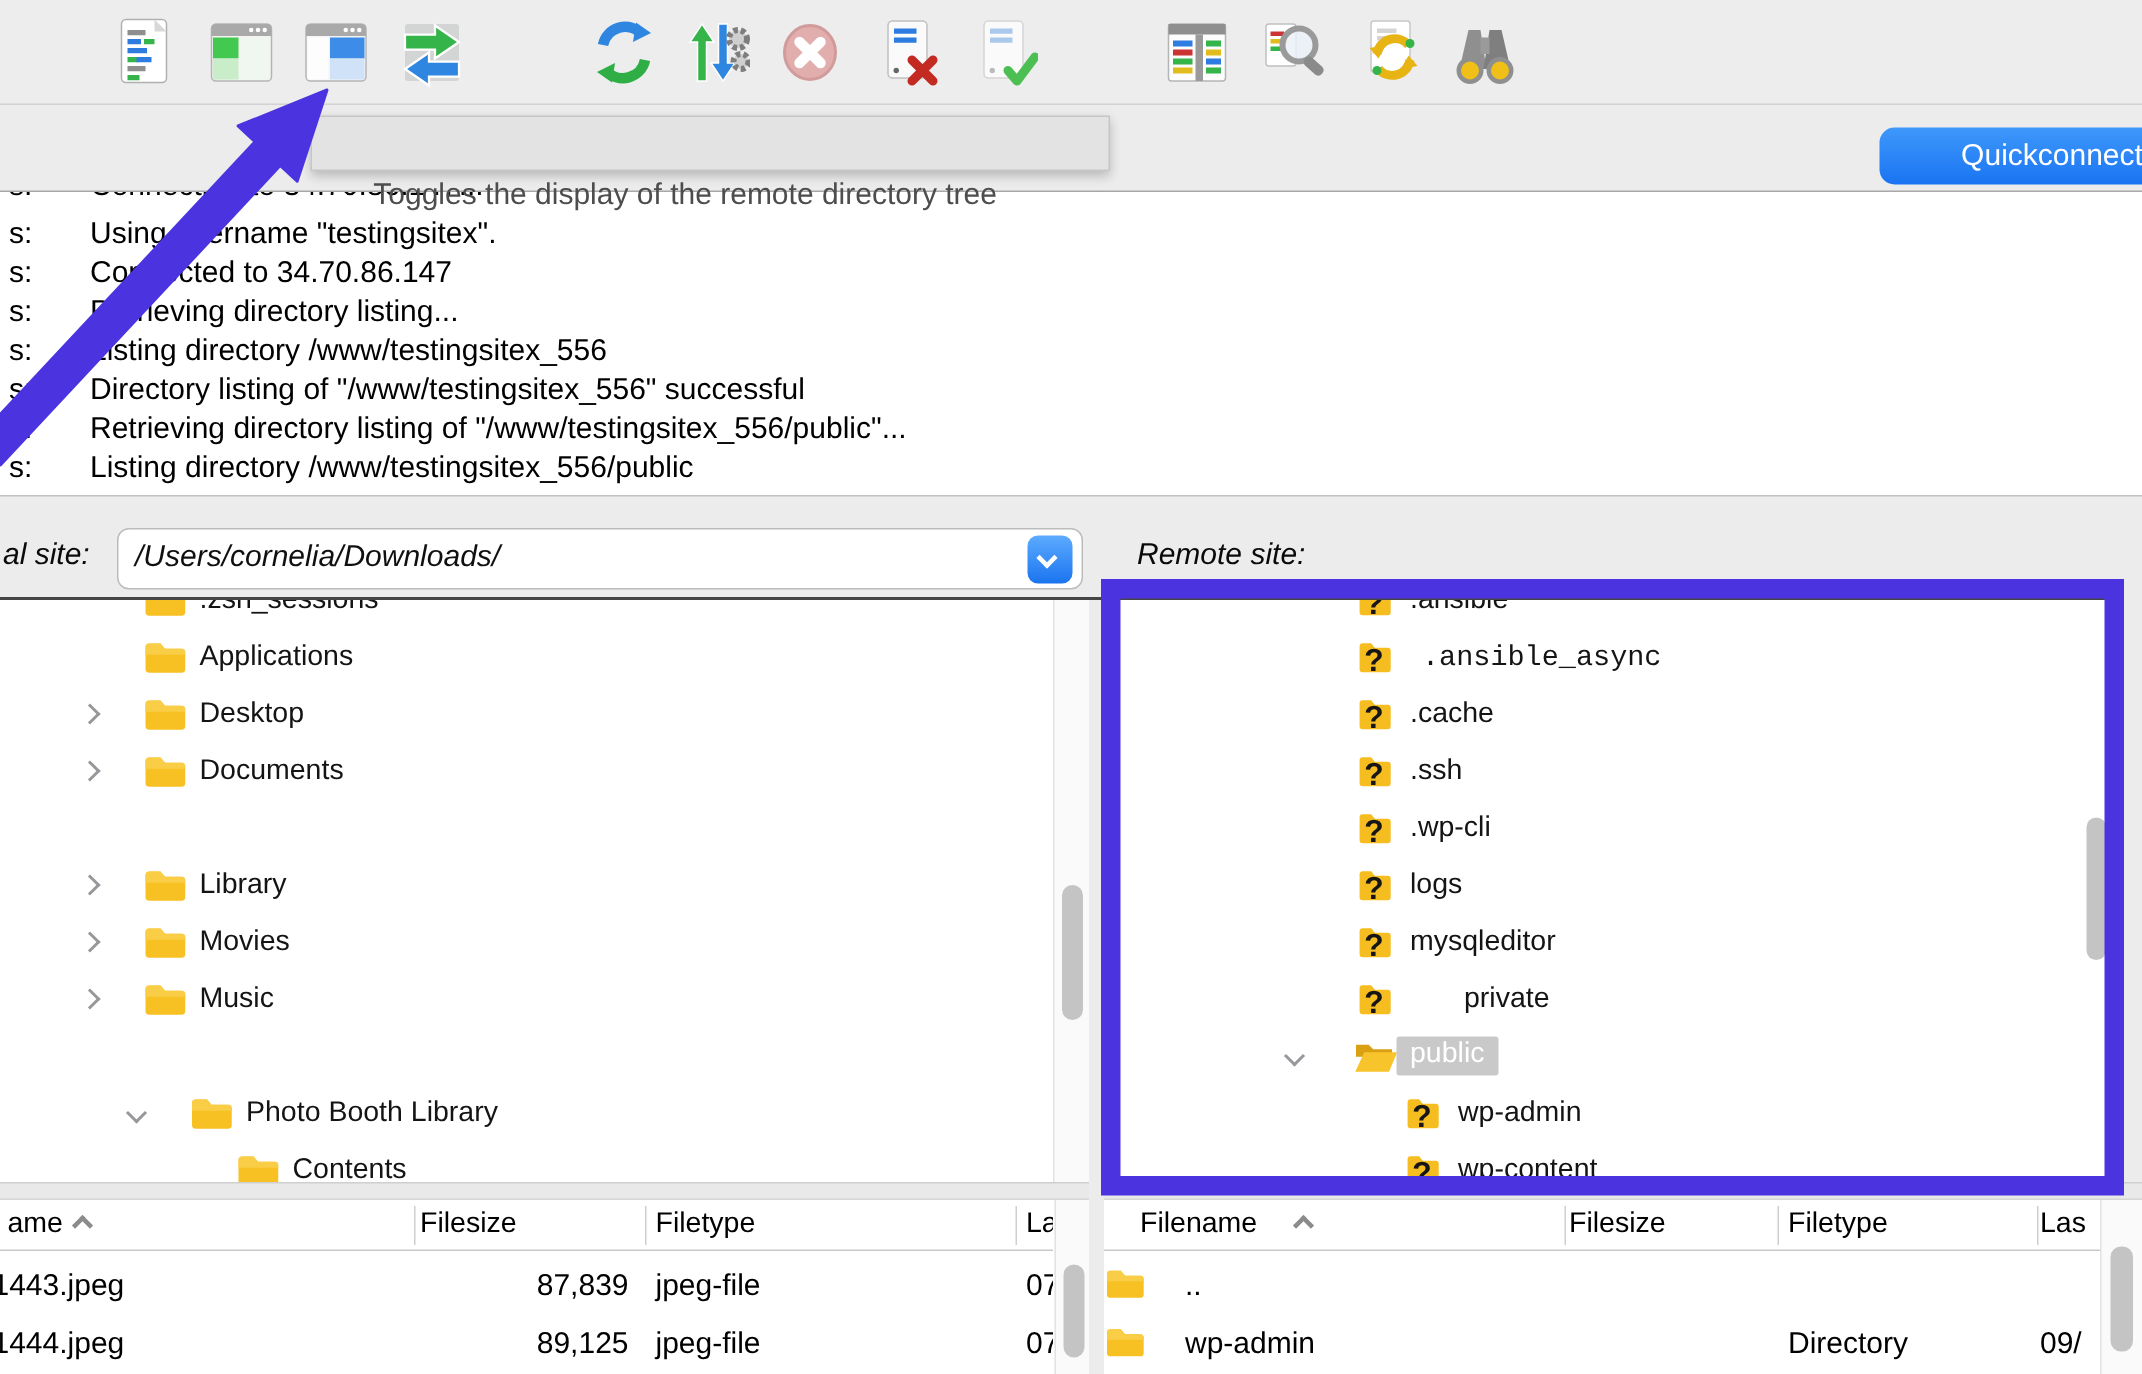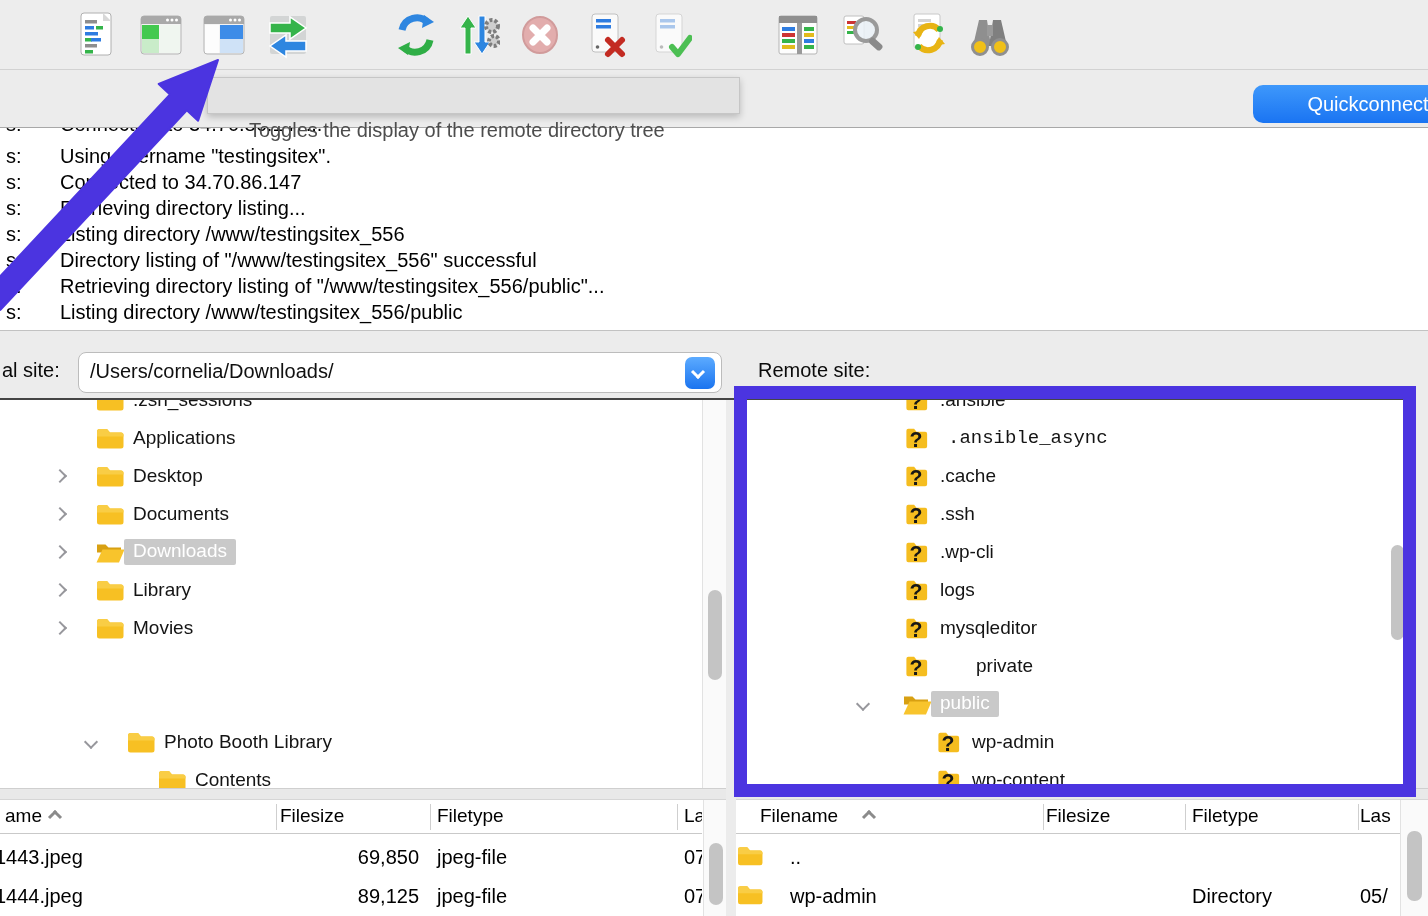--- a/index.html
+++ b/index.html
@@ -36,21 +36,21 @@
            border:13px solid #4b34e0;z-index:40;pointer-events:none;}
 
   
   #log{position:absolute;left:0;top:128px;width:1428px;height:202px;background:#fff;overflow:hidden;}
   .logline{position:absolute;left:0;width:1428px;height:26px;font-size:20px;color:#000;white-space:pre;}
   .logpre{position:absolute;left:6px;}
   .logtxt{position:absolute;left:60px;}
 
   
   #sitebars{position:absolute;left:0;top:330px;width:1428px;height:70px;
-            background:#ececec;border-top:1px solid #c2c2c2;}
+            background:#ececec;border-top:1px solid #c2c2c2;font-style:italic;}
   .slabel{position:absolute;top:28px;font-size:20px;color:#0a0a0a;white-space:pre;}
   .combo{position:absolute;top:21px;height:41px;background:#fff;border:1px solid #bcbcbc;
          border-radius:8px;}
   .combo .ctext{position:absolute;left:11px;top:7px;font-size:20px;color:#101010;white-space:pre;}
   .cbtn{position:absolute;top:4px;width:30px;height:32px;border-radius:7px;
         background:linear-gradient(#5cabff,#1b74ef);}
   .cbtn .chev{border-color:#fff;border-width:3px;left:8px;top:10px;}
 
   
   .chev{position:absolute;width:10px;height:10px;border-right:2px solid #97979c;
@@ -266,43 +266,43 @@
         <span class="tlabel" style="left: 133px;">Desktop</span>
       </div>
       <div class="trow" style="top: 95px;">
         <span class="chev right" style="left: 55px;"></span>
         <span class="ticon" style="left: 95px;"><svg viewBox="0 0 30 26">
             <path d="M2 6 q0-2.5 2.5-2.5 h7.5 l3 3.5 h11 q2.5 0 2.5 2.5 v11 q0 2.5-2.5 2.5 h-21.5 q-2.5 0-2.5-2.5 z" fill="#f7c023"></path>
             <path d="M2 6 q0-2.5 2.5-2.5 h7.5 l3 3.5 h11 q2.5 0 2.5 2.5 v1.5 h-26.5 z" fill="#f9cd45"></path>
           </svg></span>
         <span class="tlabel" style="left: 133px;">Documents</span>
       </div>
-      <div class="trow" style="top: 133px;">
-        <span class="chev right" style="left: 55px;"></span>
-        <span class="ticon" style="left: 95px;"><svg viewBox="0 0 30 26">
-            <path d="M2 5 h8.5 l3 3 h12.5 v5 H2 z" fill="#d8a012"></path>
-            <path d="M29.5 10 H7.5 L1.5 23 h22.5 z" fill="#f8c42c"></path>
-          </svg></span>
-        <span class="tlabel sel" style="left: 124px;">Downloads</span>
-      </div>
       <div class="trow" style="top: 171px;">
         <span class="chev right" style="left: 55px;"></span>
         <span class="ticon" style="left: 95px;"><svg viewBox="0 0 30 26">
             <path d="M2 6 q0-2.5 2.5-2.5 h7.5 l3 3.5 h11 q2.5 0 2.5 2.5 v11 q0 2.5-2.5 2.5 h-21.5 q-2.5 0-2.5-2.5 z" fill="#f7c023"></path>
             <path d="M2 6 q0-2.5 2.5-2.5 h7.5 l3 3.5 h11 q2.5 0 2.5 2.5 v1.5 h-26.5 z" fill="#f9cd45"></path>
           </svg></span>
         <span class="tlabel" style="left: 133px;">Library</span>
       </div>
       <div class="trow" style="top: 209px;">
         <span class="chev right" style="left: 55px;"></span>
         <span class="ticon" style="left: 95px;"><svg viewBox="0 0 30 26">
             <path d="M2 6 q0-2.5 2.5-2.5 h7.5 l3 3.5 h11 q2.5 0 2.5 2.5 v11 q0 2.5-2.5 2.5 h-21.5 q-2.5 0-2.5-2.5 z" fill="#f7c023"></path>
             <path d="M2 6 q0-2.5 2.5-2.5 h7.5 l3 3.5 h11 q2.5 0 2.5 2.5 v1.5 h-26.5 z" fill="#f9cd45"></path>
           </svg></span>
         <span class="tlabel" style="left: 133px;">Movies</span>
+      </div>
+      <div class="trow" style="top: 247px;">
+        <span class="chev right" style="left: 55px;"></span>
+        <span class="ticon" style="left: 95px;"><svg viewBox="0 0 30 26">
+            <path d="M2 6 q0-2.5 2.5-2.5 h7.5 l3 3.5 h11 q2.5 0 2.5 2.5 v11 q0 2.5-2.5 2.5 h-21.5 q-2.5 0-2.5-2.5 z" fill="#f7c023"></path>
+            <path d="M2 6 q0-2.5 2.5-2.5 h7.5 l3 3.5 h11 q2.5 0 2.5 2.5 v1.5 h-26.5 z" fill="#f9cd45"></path>
+          </svg></span>
+        <span class="tlabel" style="left: 133px;">Music</span>
       </div>
       <div class="trow" style="top: 323px;">
         <span class="chev down" style="left: 86px;"></span>
         <span class="ticon" style="left: 126px;"><svg viewBox="0 0 30 26">
             <path d="M2 6 q0-2.5 2.5-2.5 h7.5 l3 3.5 h11 q2.5 0 2.5 2.5 v11 q0 2.5-2.5 2.5 h-21.5 q-2.5 0-2.5-2.5 z" fill="#f7c023"></path>
             <path d="M2 6 q0-2.5 2.5-2.5 h7.5 l3 3.5 h11 q2.5 0 2.5 2.5 v1.5 h-26.5 z" fill="#f9cd45"></path>
           </svg></span>
         <span class="tlabel" style="left: 164px;">Photo Booth Library</span>
       </div>
       <div class="trow" style="top: 361px;">
@@ -408,21 +408,21 @@
         <span class="chev up" style="left: 50px;"></span>
         <span class="hcell num" style="left: 280px; width: 147px;">Filesize</span>
         <span class="hcell" style="left: 437px;">Filetype</span>
         <span class="hcell" style="left: 684px;">La</span>
         <span class="hdiv" style="left: 276px;"></span>
         <span class="hdiv" style="left: 430px;"></span>
         <span class="hdiv" style="left: 677px;"></span>
       </div>
       <div class="frow" style="top: 38px;">
         <span class="fcell" style="left: -5px;">1443.jpeg</span>
-        <span class="fcell num" style="left: 280px; width: 139px;">69,850</span>
+        <span class="fcell num" style="left: 280px; width: 139px;">87,839</span>
         <span class="fcell" style="left: 437px;">jpeg-file</span>
         <span class="fcell" style="left: 684px;">07</span>
       </div>
       <div class="frow" style="top: 77px;">
         <span class="fcell" style="left: -5px;">1444.jpeg</span>
         <span class="fcell num" style="left: 280px; width: 139px;">89,125</span>
         <span class="fcell" style="left: 437px;">jpeg-file</span>
         <span class="fcell" style="left: 684px;">07</span>
       </div>
     </div>
@@ -447,21 +447,21 @@
           </svg></span>
         <span class="fcell" style="left: 54px;">..</span>
       </div>
       <div class="frow" style="top: 77px;">
         <span class="ficon" style="left: 0px;"><svg viewBox="0 0 30 26">
             <path d="M2 6 q0-2.5 2.5-2.5 h7.5 l3 3.5 h11 q2.5 0 2.5 2.5 v11 q0 2.5-2.5 2.5 h-21.5 q-2.5 0-2.5-2.5 z" fill="#f7c023"></path>
             <path d="M2 6 q0-2.5 2.5-2.5 h7.5 l3 3.5 h11 q2.5 0 2.5 2.5 v1.5 h-26.5 z" fill="#f9cd45"></path>
           </svg></span>
         <span class="fcell" style="left: 54px;">wp-admin</span>
         <span class="fcell" style="left: 456px;">Directory</span>
-        <span class="fcell" style="left: 624px;">05/</span>
+        <span class="fcell" style="left: 624px;">09/</span>
       </div>
     </div>
   <div class="scrolltrack" style="left:1400px;top:800px;width:28px;height:116px;">
     <div class="thumb" style="left:6px;top:31px;width:15px;height:70px;"></div>
   </div>
 
   <div id="tooltip">
     <span>Toggles the display of the remote directory tree</span>
   </div>
   <div id="highlight-box"></div>

